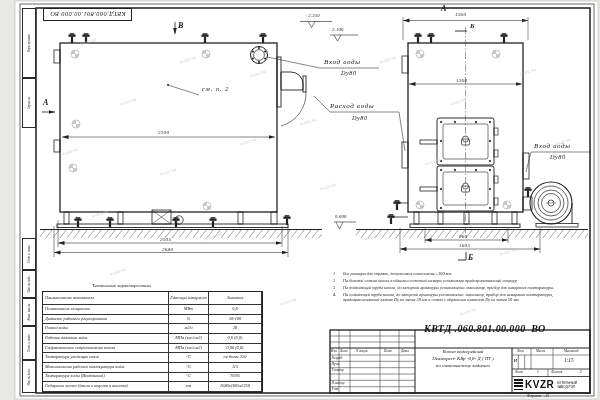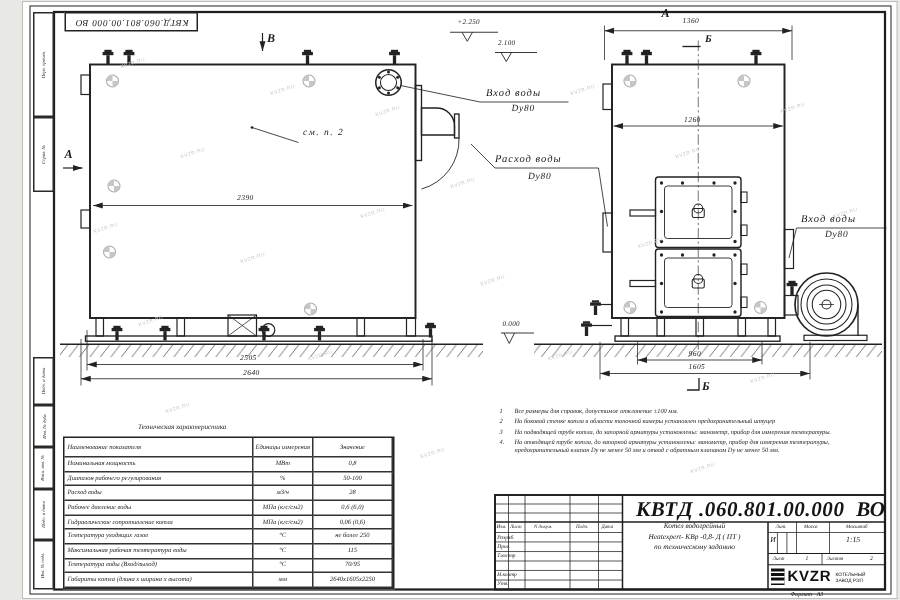--- a/index.html
+++ b/index.html
@@ -408,21 +408,21 @@
   <div class="note">
     <span class="nn">3</span>
     <span>На  подводящей трубе котла, до запорной арматуры установлены: манометр, прибор для измерения температуры.</span>
   </div>
   <div class="note">
     <span class="nn">4.</span>
     <span>На отводящей трубе котла, до запорной арматуры установлены: манометр, прибор для измерения температуры, предохранительный клапан  Dy не менее  50 мм и отвод с обратным клапаном  Dy не менее 50 мм.</span>
   </div>
 </div>
 
-<span class="tb" style="left:424px;top:334px;font-size:14px;font-weight:bold;letter-spacing:.4px">КВТД .060.801.00.000  ВО</span>
+<span class="tb" style="left:424px;top:324px;font-size:10px;font-weight:bold;letter-spacing:.4px">КВТД .060.801.00.000  ВО</span>
 <span class="tb" style="left:331px;top:349.5px;font-size:3.3px">Изм.</span>
 <span class="tb" style="left:340px;top:349.5px;font-size:3.3px">Лист</span>
 <span class="tb" style="left:356px;top:349.5px;font-size:3.3px">N докум.</span>
 <span class="tb" style="left:384px;top:349.5px;font-size:3.3px">Подп.</span>
 <span class="tb" style="left:401px;top:349.5px;font-size:3.3px">Дата</span>
 <span class="tb" style="left:331.5px;top:356.6px;font-size:3.6px">Разраб.</span>
 <span class="tb" style="left:331.5px;top:362.9px;font-size:3.6px">Пров.</span>
 <span class="tb" style="left:331.5px;top:369.2px;font-size:3.6px">Т.контр</span>
 <span class="tb" style="left:331.5px;top:375.5px;font-size:3.6px"></span>
 <span class="tb" style="left:331.5px;top:381.8px;font-size:3.6px">Н.контр</span>

